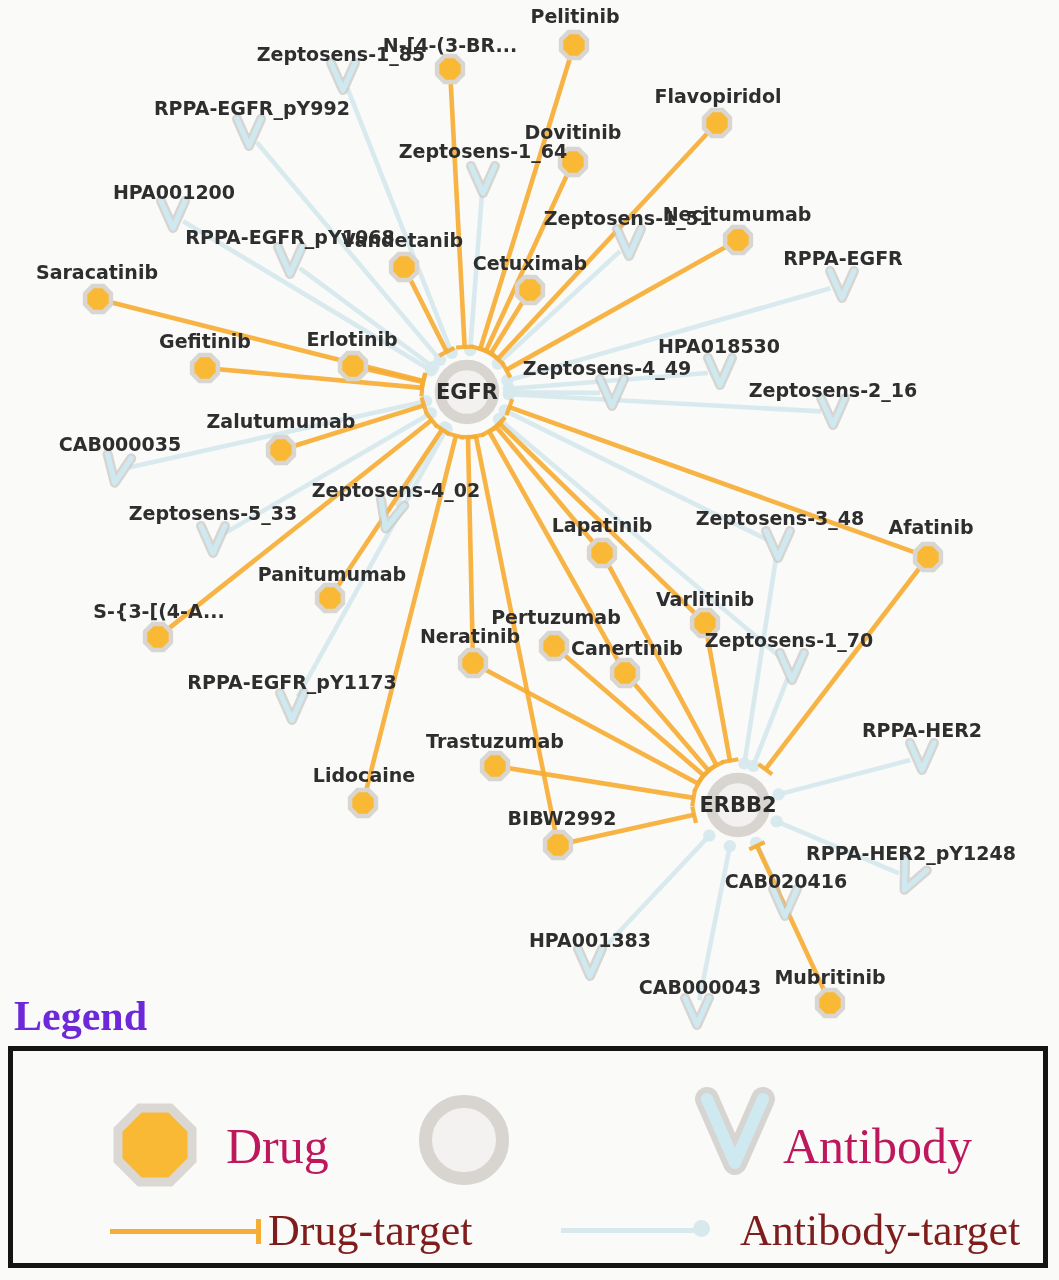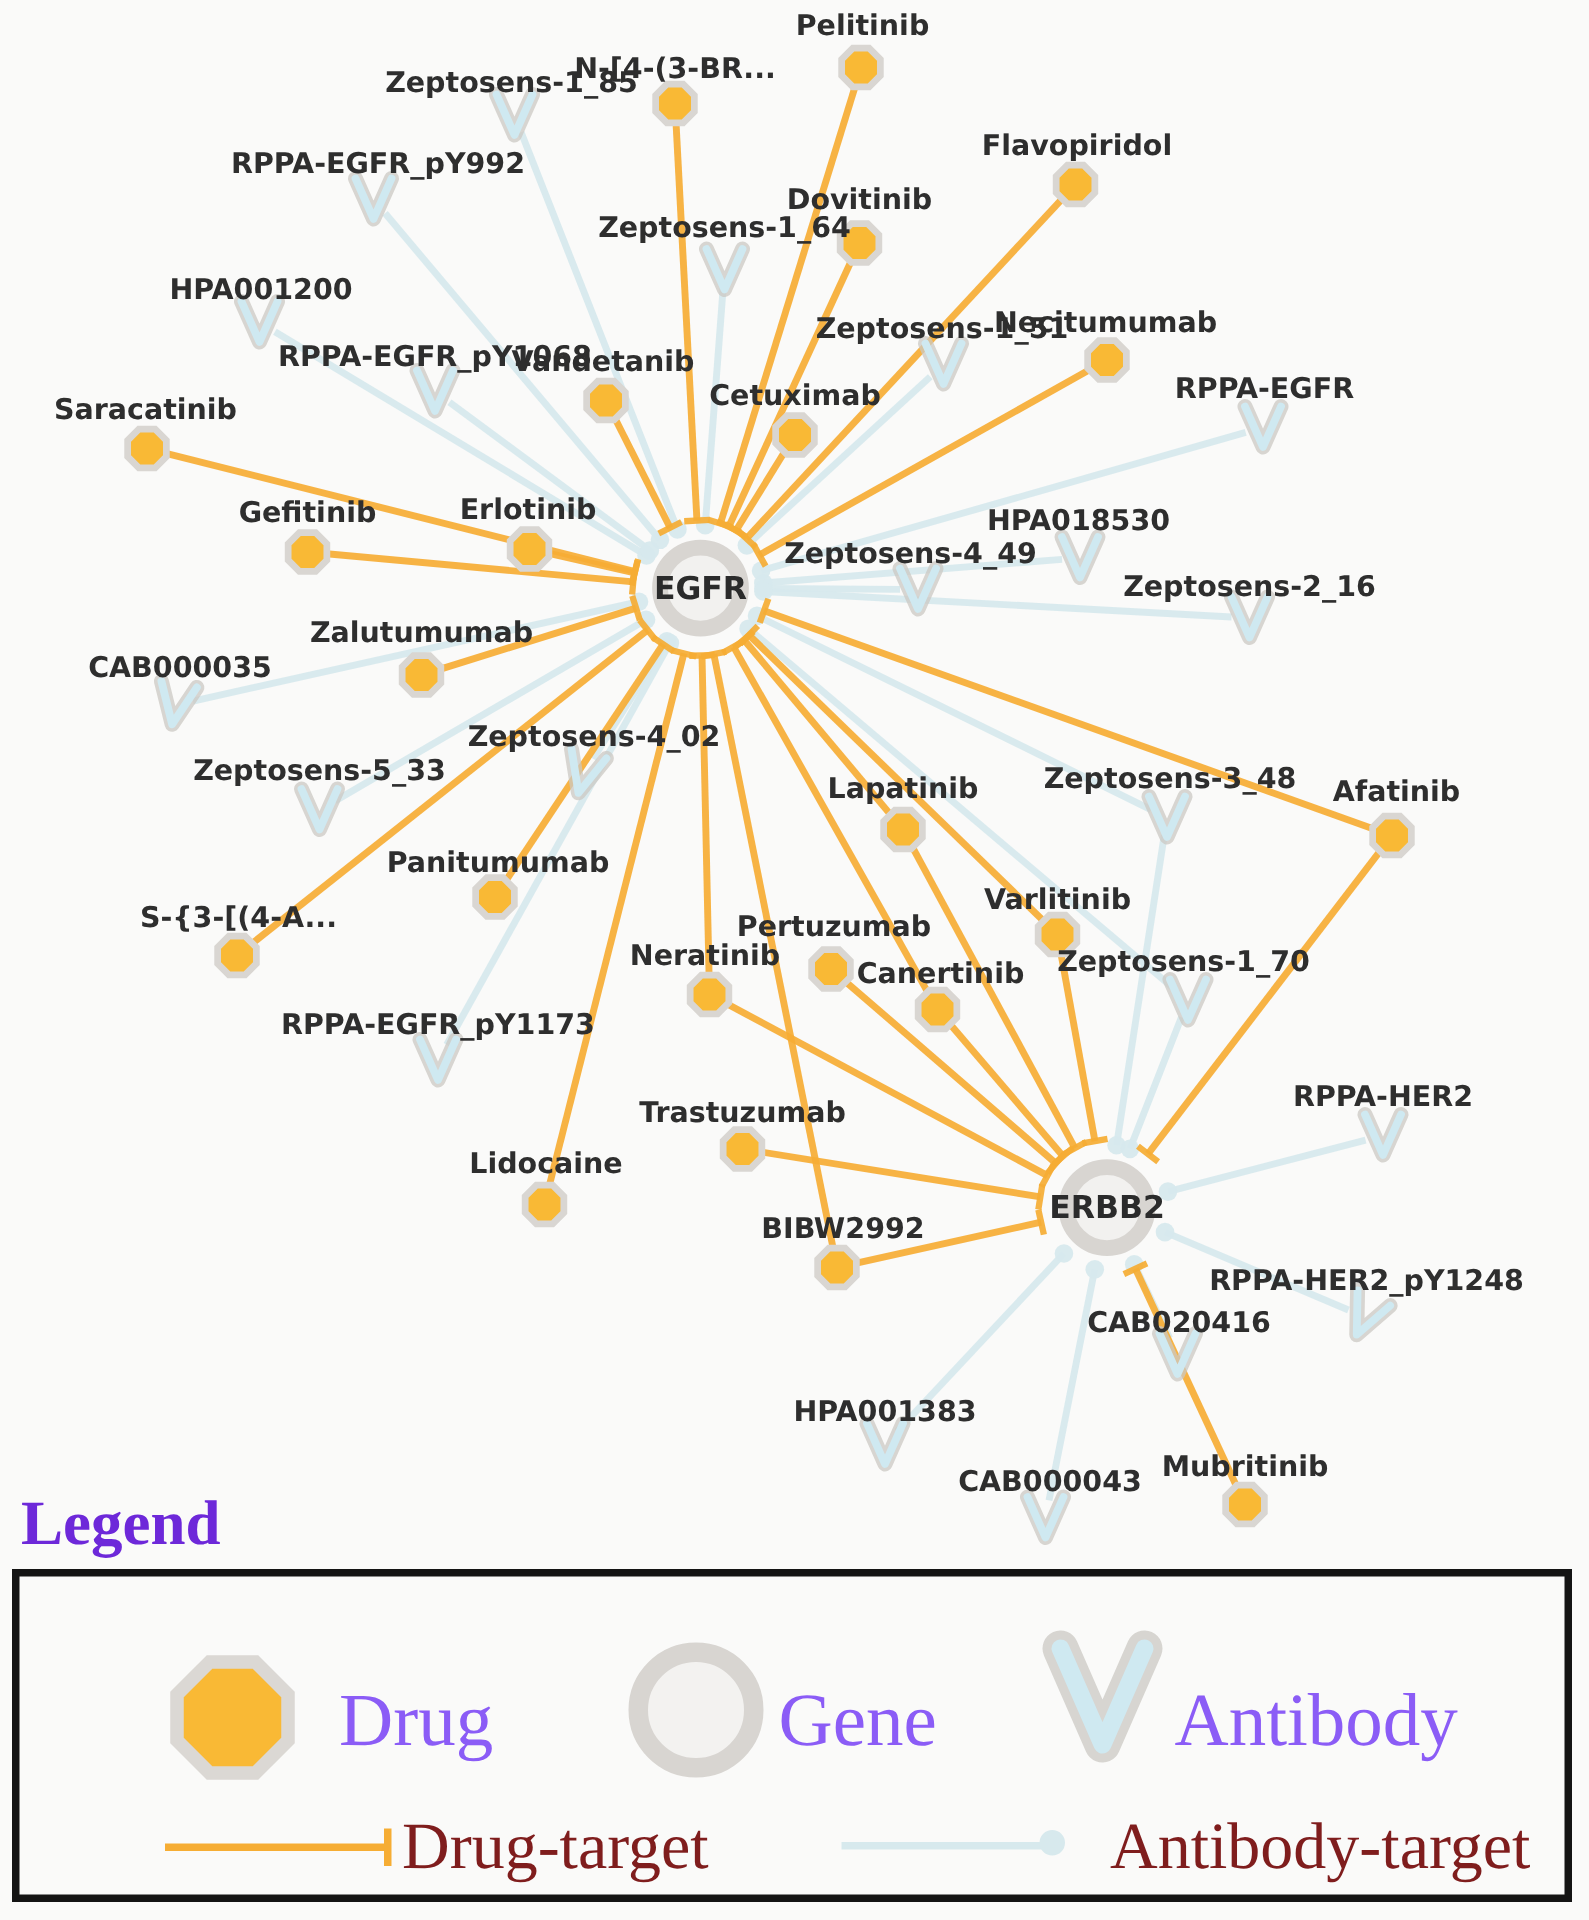--- a/index.html
+++ b/index.html
@@ -9,21 +9,21 @@
   .edgeA{stroke:var(--edge-ab,#D7E9ED);stroke-width:4.6;fill:none;opacity:.95;}
   .edgeD{stroke:var(--edge-drug,#F6AD34);stroke-width:4.6;fill:none;opacity:.92;}
   .tee{stroke:var(--edge-drug,#F6AD34);stroke-width:4.2;opacity:.92;}
   .abdot{fill:var(--edge-ab,#CBE4EA);opacity:.95;}
   .nodelabel{font:bold 19px "DejaVu Sans","Liberation Sans",sans-serif;fill:var(--label,#2E2E2E);}
   .genelabel{font:bold 21px "DejaVu Sans","Liberation Sans",sans-serif;fill:#2B2B2B;}
   
   .legend-title{position:absolute;left:14px;top:992px;font:bold 42px "Liberation Serif","DejaVu Serif",serif;color:#6d28d9;}
   .legend-box{position:absolute;left:8px;top:1046px;width:1030px;height:212px;border:5px solid var(--lgb,#141414);background:var(--bg,#FAFAF9);}
   .lg-abs{position:absolute;}
-  .lg-text{position:absolute;font:400 50px "Liberation Serif","DejaVu Serif",serif;color:#8b5cf6;white-space:nowrap;}
+  .lg-text{position:absolute;font:400 50px "Liberation Serif","DejaVu Serif",serif;color:#be185d;white-space:nowrap;}
   .lg-text2{position:absolute;font:400 44px "Liberation Serif","DejaVu Serif",serif;color:#7f1d1d;white-space:nowrap;}
   .lg-circle{position:absolute;left:406px;top:44px;width:64px;height:64px;border:13px solid var(--gene-ring,#D8D5D1);
              background:#F3F2F0;border-radius:50%;}
   .lg-line-orange{position:absolute;left:97px;top:178px;width:148px;height:5px;background:var(--edge-drug,#F6AD34);}
   .lg-tee{position:absolute;left:243px;top:168px;width:5px;height:25px;background:var(--edge-drug,#F6AD34);}
   .lg-line-blue{position:absolute;left:548px;top:177px;width:141px;height:5px;background:var(--edge-ab,#D7E9ED);}
   .lg-dot{position:absolute;left:680px;top:169px;width:17px;height:17px;border-radius:50%;background:var(--edge-ab,#CBE4EA);}
 </style>
 </head>
 <body>
@@ -301,21 +301,20 @@
 
   <div class="legend-title">Legend</div>
 
   <div class="legend-box">
     <svg class="lg-abs" style="left:87px;top:39px;" width="110" height="110">
       <polygon id="lg-oct" fill="#F9B935" stroke="#DBD8D4" stroke-width="9" points="92.0,70.3 70.3,92.0 39.7,92.0 18.0,70.3 18.0,39.7 39.7,18.0 70.3,18.0 92.0,39.7"></polygon>
     </svg>
     <span class="lg-text" style="left:213px;top:66px;">Drug</span>
 
     <div class="lg-circle"></div>
-    <span class="lg-text" style="left:506px;top:66px;">Gene</span>
 
     <svg class="lg-abs" style="left:677px;top:34px;" width="90" height="104">
       <path d="M 17 14 L 45 78 L 73 14" fill="none" stroke="#CBC8C3" stroke-width="24" stroke-linecap="round" stroke-linejoin="round" opacity="0.75"></path>
       <path d="M 17 14 L 45 78 L 73 14" fill="none" stroke="#CFE9F1" stroke-width="12" stroke-linecap="round" stroke-linejoin="round"></path>
     </svg>
     <span class="lg-text" style="left:770px;top:66px;">Antibody</span>
 
     <div class="lg-line-orange"></div>
     <div class="lg-tee"></div>
     <span class="lg-text2" style="left:255px;top:154px;">Drug-target</span>

